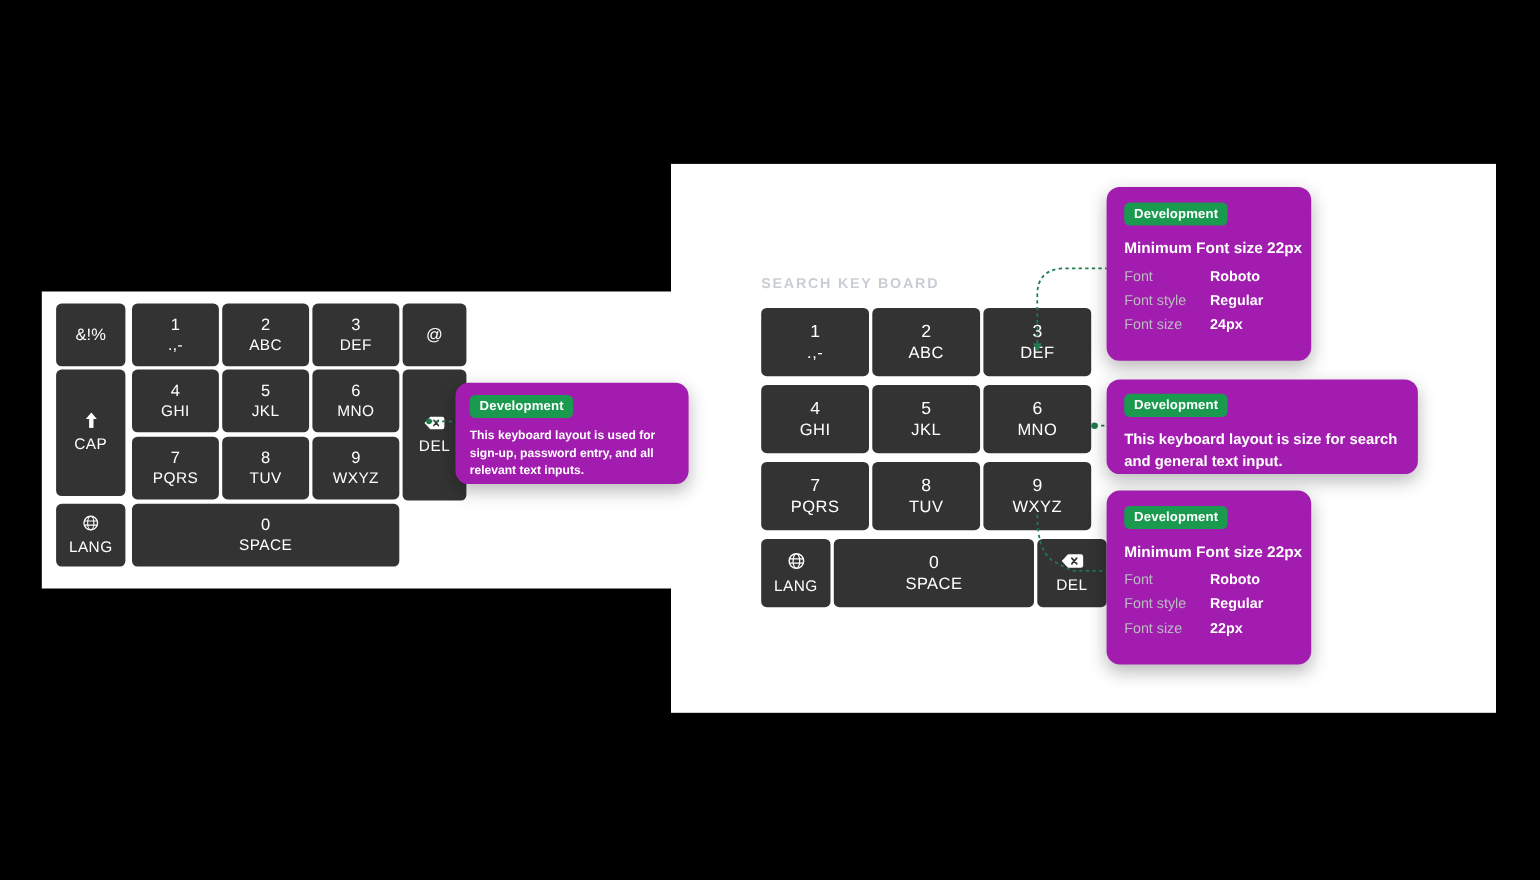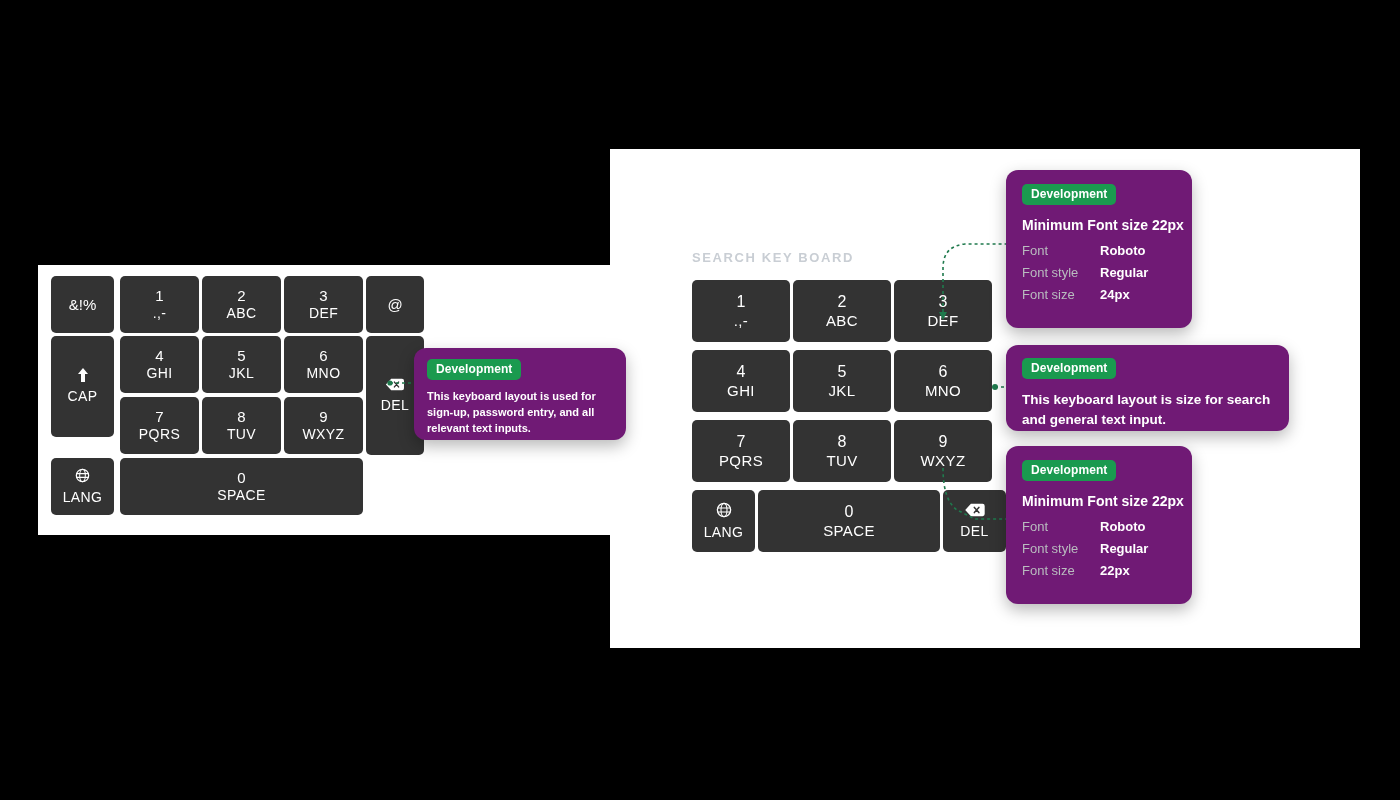--- a/index.html
+++ b/index.html
@@ -64,21 +64,21 @@
     width: 4px; height: 9px; background: #ffffff;
   }
   .globe-icon svg { display:block; }
   .backspace-icon svg { display:block; }
 
   .dot-comma { font-size: 14px; letter-spacing: 1px; }
 
   
   .card {
     position: absolute;
-    background: #701a75;
+    background: #a21caf;
     border-radius: 12px;
     padding: 14px 16px 16px 16px;
     box-shadow: 0 6px 16px rgba(0,0,0,.28);
     z-index: 6;
   }
   .badge {
     display: inline-block;
     background: #1a9a4f;
     color: #ffffff;
     font-size: 12px;
@@ -142,21 +142,21 @@
       <span class="letters">ABC</span>
     </div>
     <div class="key" style="left:246px; top:11px;  width:79px;  height:57px;">
       <span class="num">3</span>
       <span class="letters">DEF</span>
     </div>
     <div class="key" style="left:328px; top:11px;  width:58px;  height:57px;">
       <span class="single">@</span>
     </div>
 
-    <div class="key" style="left:13px;  top:71px;  width:63px;  height:101px;">
+    <div class="key" style="left:13px;  top:71px;  width:63px;  height:115px;">
       <span class="glyph arrow-up-icon"></span>
       <span class="cap-label">CAP</span>
     </div>
 
     <div class="key" style="left:82px;  top:71px;  width:79px;  height:57px;">
       <span class="num">4</span>
       <span class="letters">GHI</span>
     </div>
     <div class="key" style="left:164px; top:71px;  width:79px;  height:57px;">
       <span class="num">5</span>

